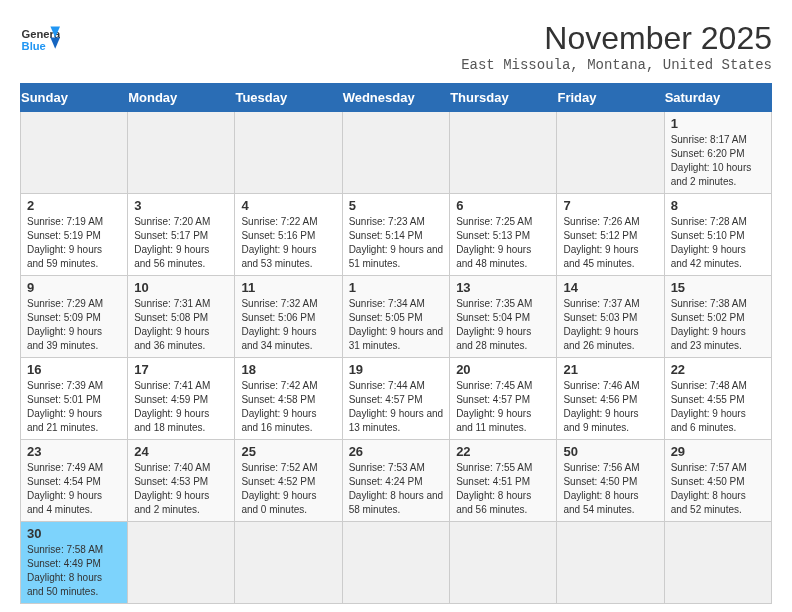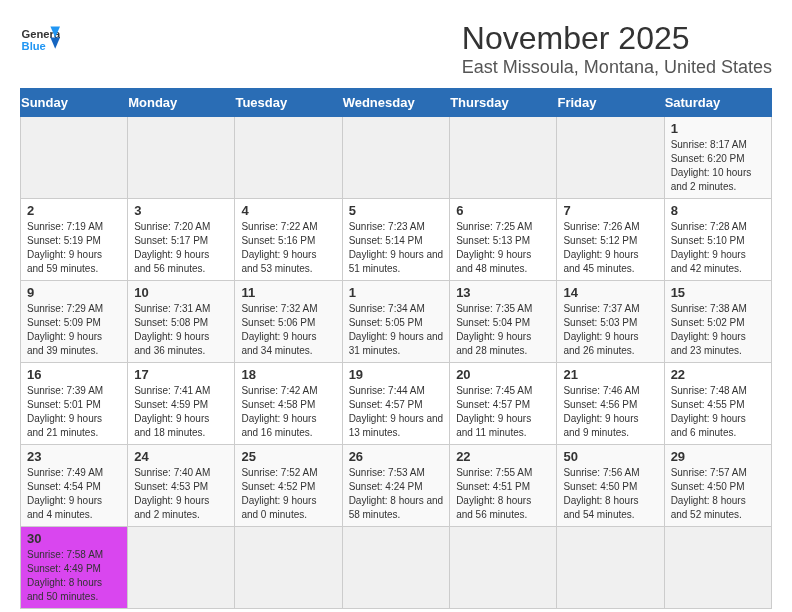--- a/index.html
+++ b/index.html
@@ -19,29 +19,31 @@
     .logo {
       display: flex;
       align-items: center;
       gap: 4px;
     }
     .logo-icon {
       width: 40px;
       height: 40px;
     }
     .title-area {
+      text-align: right;
     }
     .month-title {
       font-size: 32px;
       color: #333;
       font-weight: normal;
     }
     .location-title {
-      font-size: 18px;
+      font-size: 14px;
       color: #555;
+      font-family: Liberation Mono, monospace;
     }
     table {
       width: 100%;
       border-collapse: collapse;
       border: 1px solid #ccc;
     }
     thead tr th {
       background-color: #2a6db5;
       color: #fff;
       text-align: left;
@@ -71,21 +73,21 @@
       font-weight: bold;
       display: block;
       margin-bottom: 2px;
     }
     .day-info {
       font-size: 10px;
       line-height: 1.4;
       color: #333;
     }
     .last-row td {
-      background: #d946ef;
+      background: #7dd3fc;
     }
   </style>
 </head>
 <body>
 
 <div class="header-area">
   <div class="logo">
     <svg class="logo-icon" viewBox="0 0 50 50">
       <text x="2" y="22" font-size="14" font-weight="bold" fill="#333">General</text>
       <text x="2" y="38" font-size="14" font-weight="bold" fill="#2196F3">Blue</text>

